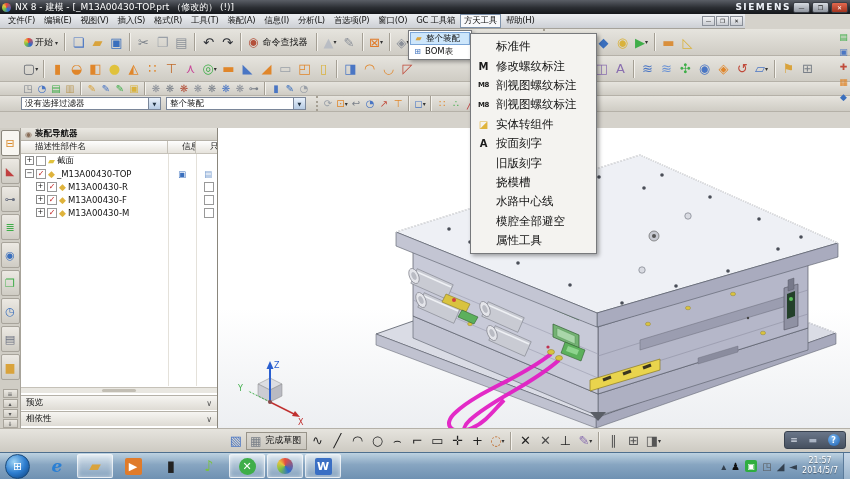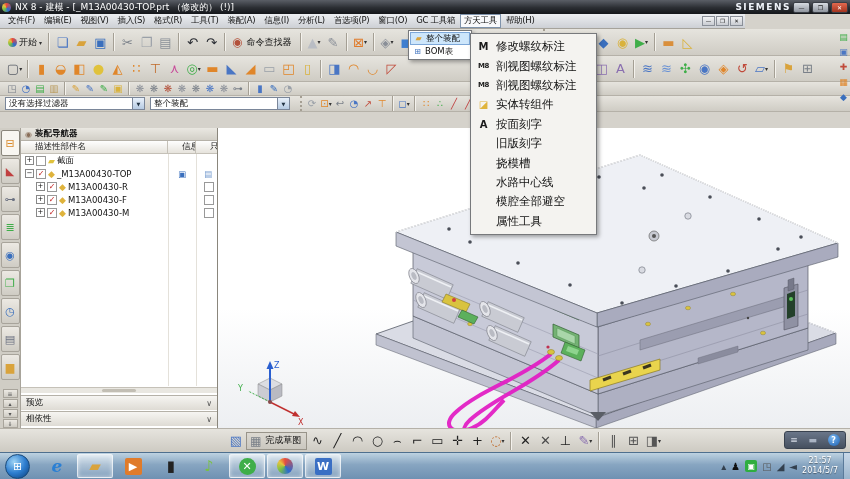--- a/index.html
+++ b/index.html
@@ -21,21 +21,21 @@
   .menuwin{margin-left:auto;display:flex;margin-right:2px}
   .mwbtn{width:13px;height:10px;margin-left:1px;background:linear-gradient(#f2f3f5,#c9ccd2);border:1px solid #8a8f98;font-size:5.5px;line-height:8px;text-align:center}
 
   
   .tbrow{position:absolute;left:0;width:850px;display:flex;align-items:center;background:linear-gradient(#e6e4de,#cfccc4);border-bottom:1px solid #b5b1a8;overflow:hidden}
   #tb1{top:29px;height:27px}
   #tb2{top:56px;height:26px}
   #tb3{top:82px;height:14px}
   #tb4{top:96px;height:16px}
   .chunk{display:flex;align-items:center;height:100%;padding:0 3px;border-left:2px dotted #a59f93;margin-left:2px}
-  .chunk.first{border-left:none;margin-left:2px}
+  .chunk.first{border-left:none;margin-left:18px}
   .ic{width:19px;height:19px;display:inline-flex;align-items:center;justify-content:center;font-size:13px;line-height:1;flex:none}
   .ic.sm{width:14px;height:12px;font-size:10px}
   .tbtn{display:inline-flex;align-items:center;height:20px;padding:0 3px;flex:none}
   .tbtn.sunken{border:1px solid #98948a;background:linear-gradient(#dcd9d2,#cac7bf);height:18px}
   .g{display:inline-block}
   .lbl{font-size:9px;margin:0 2px;white-space:nowrap}
   .caret{font-size:6px;color:#333;margin-left:0px}
   .sep{width:2px;height:18px;border-left:1px solid #a49f94;border-right:1px solid #f4f2ed;margin:0 3px;flex:none}
   .push{margin-left:auto}
   .combo{width:140px;height:13px;background:#fff;border:1px solid #7a8699;display:inline-flex;align-items:center;font-size:8.5px;padding-left:3px;margin-right:5px;flex:none}
@@ -774,20 +774,24 @@
         <span>整个装配</span>
       </div>
       <div class="pmi">
         <span class="mic" style="color: rgb(58, 111, 189);">⊞</span>
         <span>BOM表</span>
       </div>
     </div>
 
   <div id="popup-big" class="popup">
       <div class="fmi">
+        <span class="fic" style="color: rgb(34, 34, 34);"></span>
+        <span>标准件</span>
+      </div>
+      <div class="fmi">
         <span class="fic" style="color: rgb(26, 26, 26);">M</span>
         <span>修改螺纹标注</span>
       </div>
       <div class="fmi">
         <span class="fic m8" style="color: rgb(26, 26, 26);">M8</span>
         <span>剖视图螺纹标注</span>
       </div>
       <div class="fmi">
         <span class="fic m8" style="color: rgb(26, 26, 26);">M8</span>
         <span>剖视图螺纹标注</span>

